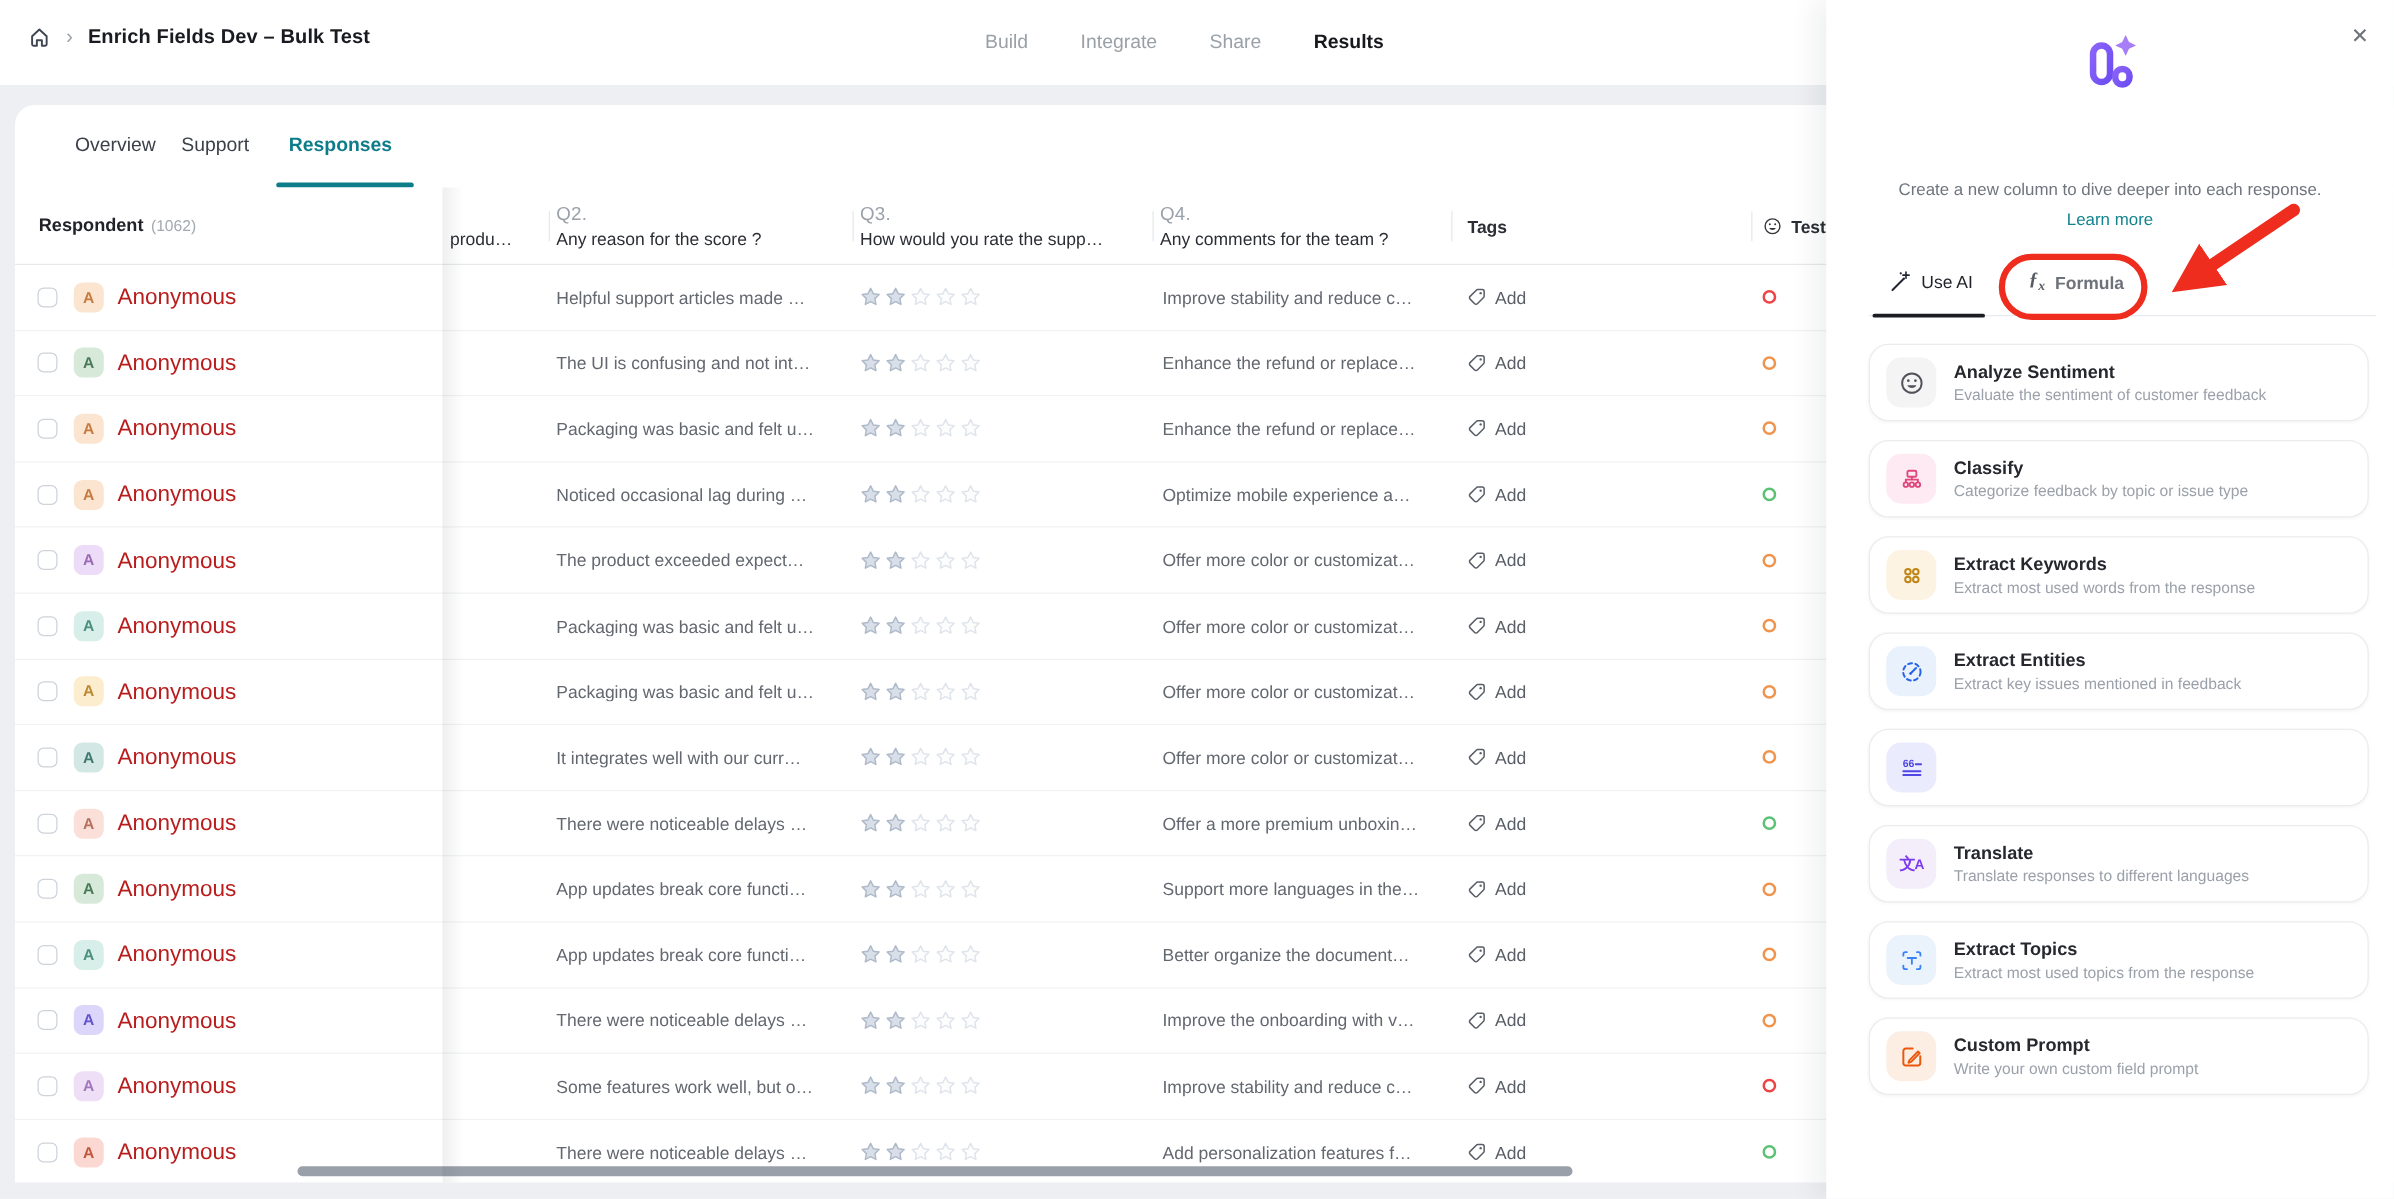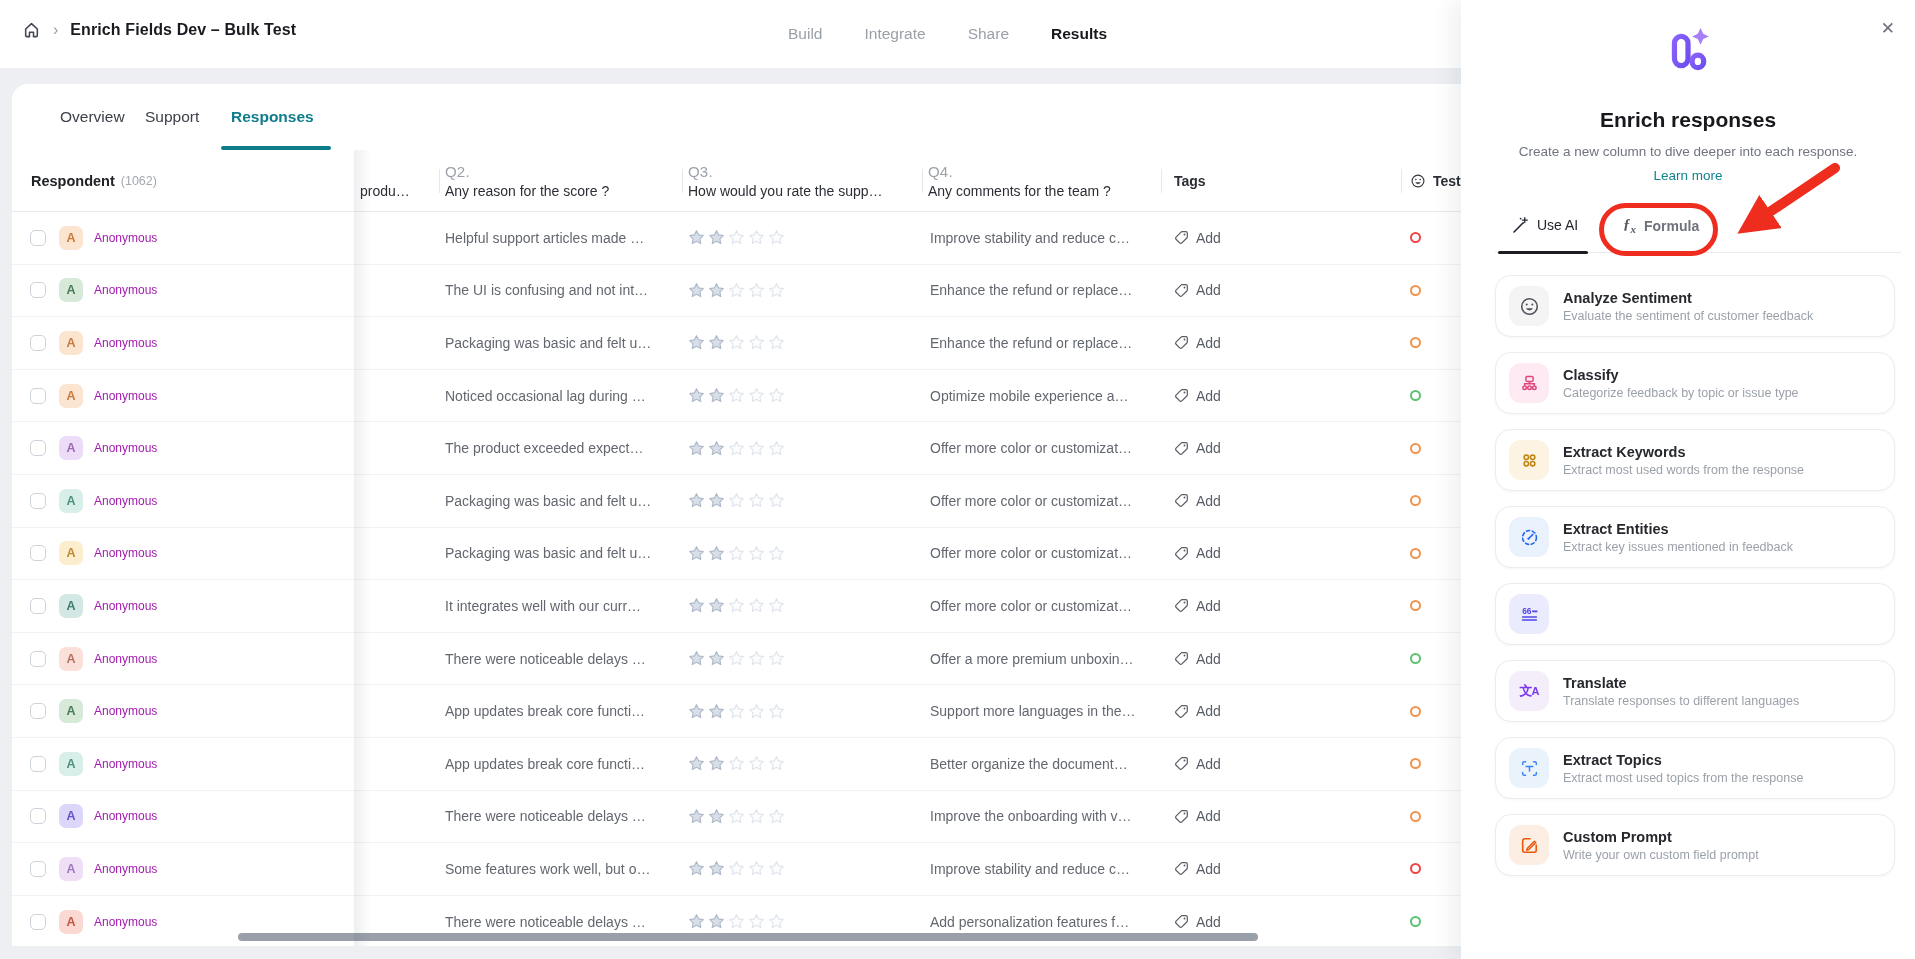--- a/index.html
+++ b/index.html
@@ -47,21 +47,21 @@
   .sent-h { display:flex; align-items:center; gap:7px; padding-left:10px; font-size:14px; font-weight:600; color:#2b2e34; }
 
   .vsep { position:absolute; top:19px; width:1px; height:24px; background:#e6e8eb; }
   .shadow-edge { position:absolute; left:342px; top:66px; bottom:0; width:17px; z-index:2;
                  background:linear-gradient(to right, rgba(20,28,45,.07), rgba(20,28,45,0)); pointer-events:none; }
 
   .checkbox { width:16px; height:16px; border:1.5px solid #cdd3da; border-radius:5px; background:#fff;
               margin-left:18px; flex:none; cursor:pointer; }
   .avatar { width:24px; height:24px; border-radius:7px; margin-left:13px; flex:none;
             display:flex; align-items:center; justify-content:center; font-size:12.5px; font-weight:700; }
-  .rname { margin-left:11px; font-size:12px; color:#a21caf; font-weight:500; }
+  .rname { margin-left:11px; font-size:18px; color:#b91c1c; font-weight:500; }
   .ansr { font-size:14px; color:#63676f; white-space:nowrap; overflow:hidden; padding-left:7px; }
   .cell-q4 { padding-left:9px; }
   .stars { display:flex; gap:3px; padding-left:7px; }
   .stars svg { width:17px; height:17px; }
   .st-f path { fill:#d9dfe8; stroke:#aeb9c9; stroke-width:1.1; }
   .st-e path { fill:#fdfdfe; stroke:#dfe4eb; stroke-width:1.1; }
   .addtag { display:flex; align-items:center; gap:7px; padding-left:14px; cursor:pointer; }
   .addtag span { font-size:14px; color:#585d66; }
   .sentcell { display:flex; align-items:center; gap:9px; padding-left:10px; }
   .ring { width:11px; height:11px; border-radius:50%; border:2px solid #999; flex:none; background:#fff; }
@@ -770,21 +770,20 @@
           <stop offset="0" stop-color="#8a63f9"></stop>
             <stop offset="1" stop-color="#6d4df2"></stop>
         </linearGradient>
       </defs>
       <rect x="11" y="8" width="13" height="28" rx="6.5" fill="none" stroke="url(#lg)" stroke-width="5"></rect>
       <rect x="28" y="26" width="11" height="12" rx="5.5" fill="none" stroke="url(#lg)" stroke-width="5"></rect>
       <path d="M36 0 L38.6 5.4 L44 8 L38.6 10.6 L36 16 L33.4 10.6 L28 8 L33.4 5.4 Z" fill="#a77ef8"></path>
     </svg>
   </div>
 
-  <div class="ptitle">Enrich responses</div>
   <div class="psub">Create a new column to dive deeper into each response.</div>
   <div class="plearn">Learn more</div>
 
   <div class="ptabs">
     <div class="ptab use">
       <svg width="18" height="18" viewBox="0 0 18 18">
         <path d="M3 16 L12.2 6.8" stroke="#1f2430" stroke-width="1.6" stroke-linecap="round"></path>
         <path d="M13.8 1.6 v5 M11.3 4.1 h5" stroke="#1f2430" stroke-width="1.3" stroke-linecap="round"></path>
         <circle cx="9.6" cy="2.6" r=".9" fill="#1f2430"></circle>
       </svg>

